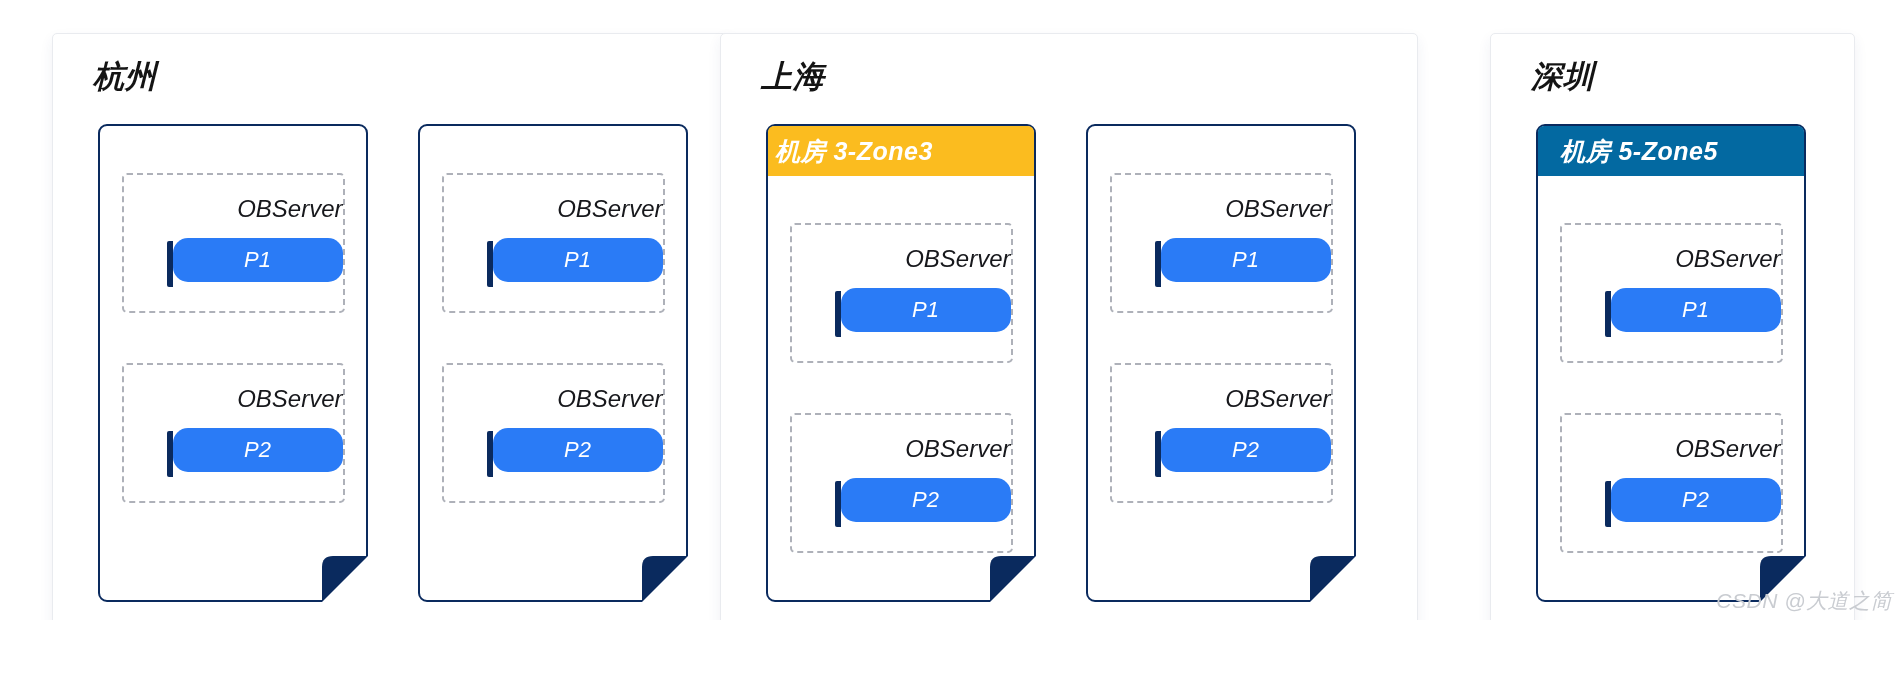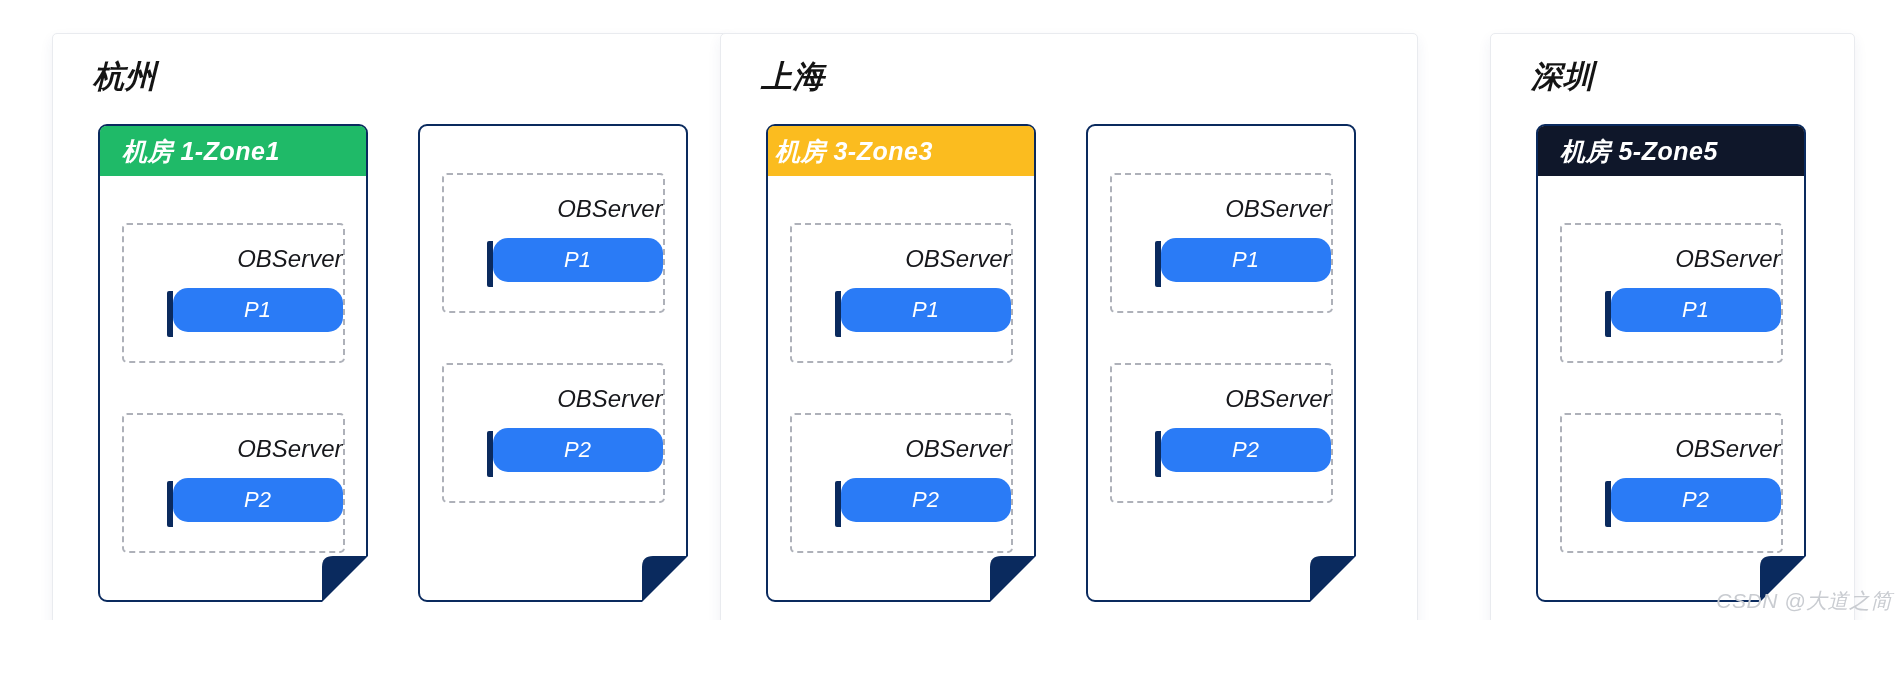--- a/index.html
+++ b/index.html
@@ -31,21 +31,21 @@
     border-radius:9px 9px 0 9px;
   }
   .card-header{
     height:50px;line-height:50px;padding-left:22px;box-sizing:border-box;
     border-radius:6px 6px 0 0;
     font-size:25px;font-weight:bold;color:#ffffff;letter-spacing:0.5px;
     white-space:nowrap;overflow:hidden;
   }
   .hdr-green{background:#1fba68;}
   .hdr-amber{background:#fbbc1f;padding-left:7px;}
-  .hdr-blue{background:#0f172a;}
+  .hdr-blue{background:#0369a1;}
   
   .server-box{
     box-sizing:border-box;width:223px;height:140px;margin:0 auto;
     border:2px dashed #aeb1b9;border-radius:5px;background:#ffffff;
     display:flex;flex-direction:column;align-items:flex-end;
   }
   .server-box.first{margin-top:47px;}
   .server-box.second{margin-top:50px;}
   .server-label{
     margin-top:20px;font-size:24px;font-weight:500;color:#17181c;
@@ -71,21 +71,20 @@
 </head>
 <body>
 
 <div id="stage">
 
   <div class="region region-1">
     <div class="region-title">杭州</div>
     <div class="cards">
 
       <div class="card">
-        <div class="card-header hdr-green">机房 1-Zone1</div>
         <div class="server-box first">
           <div class="server-label">OBServer</div>
           <div class="pbtn">P1</div>
         </div>
         <div class="server-box second">
           <div class="server-label">OBServer</div>
           <div class="pbtn">P2</div>
         </div>
         <svg class="fold" viewBox="0 0 46 46">
           <rect x="0" y="0" width="46" height="46" fill="#ffffff"></rect>

